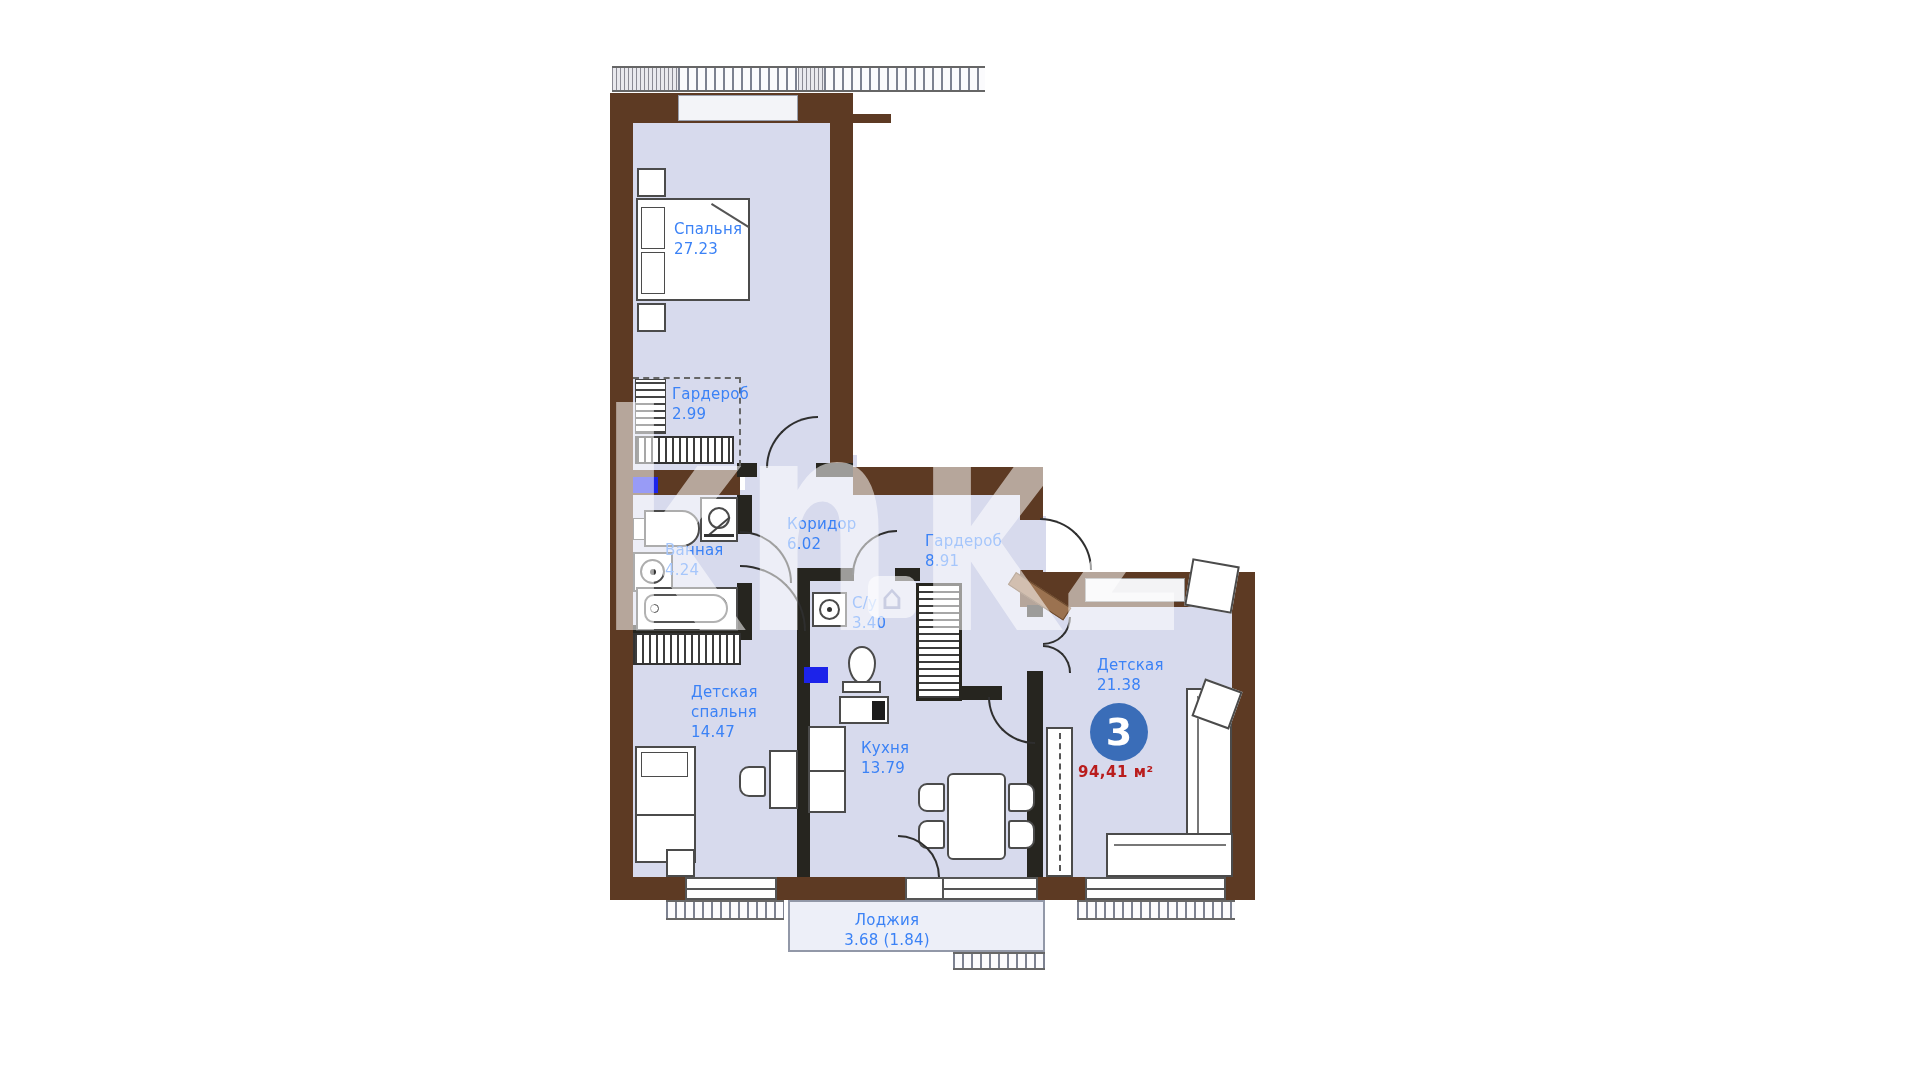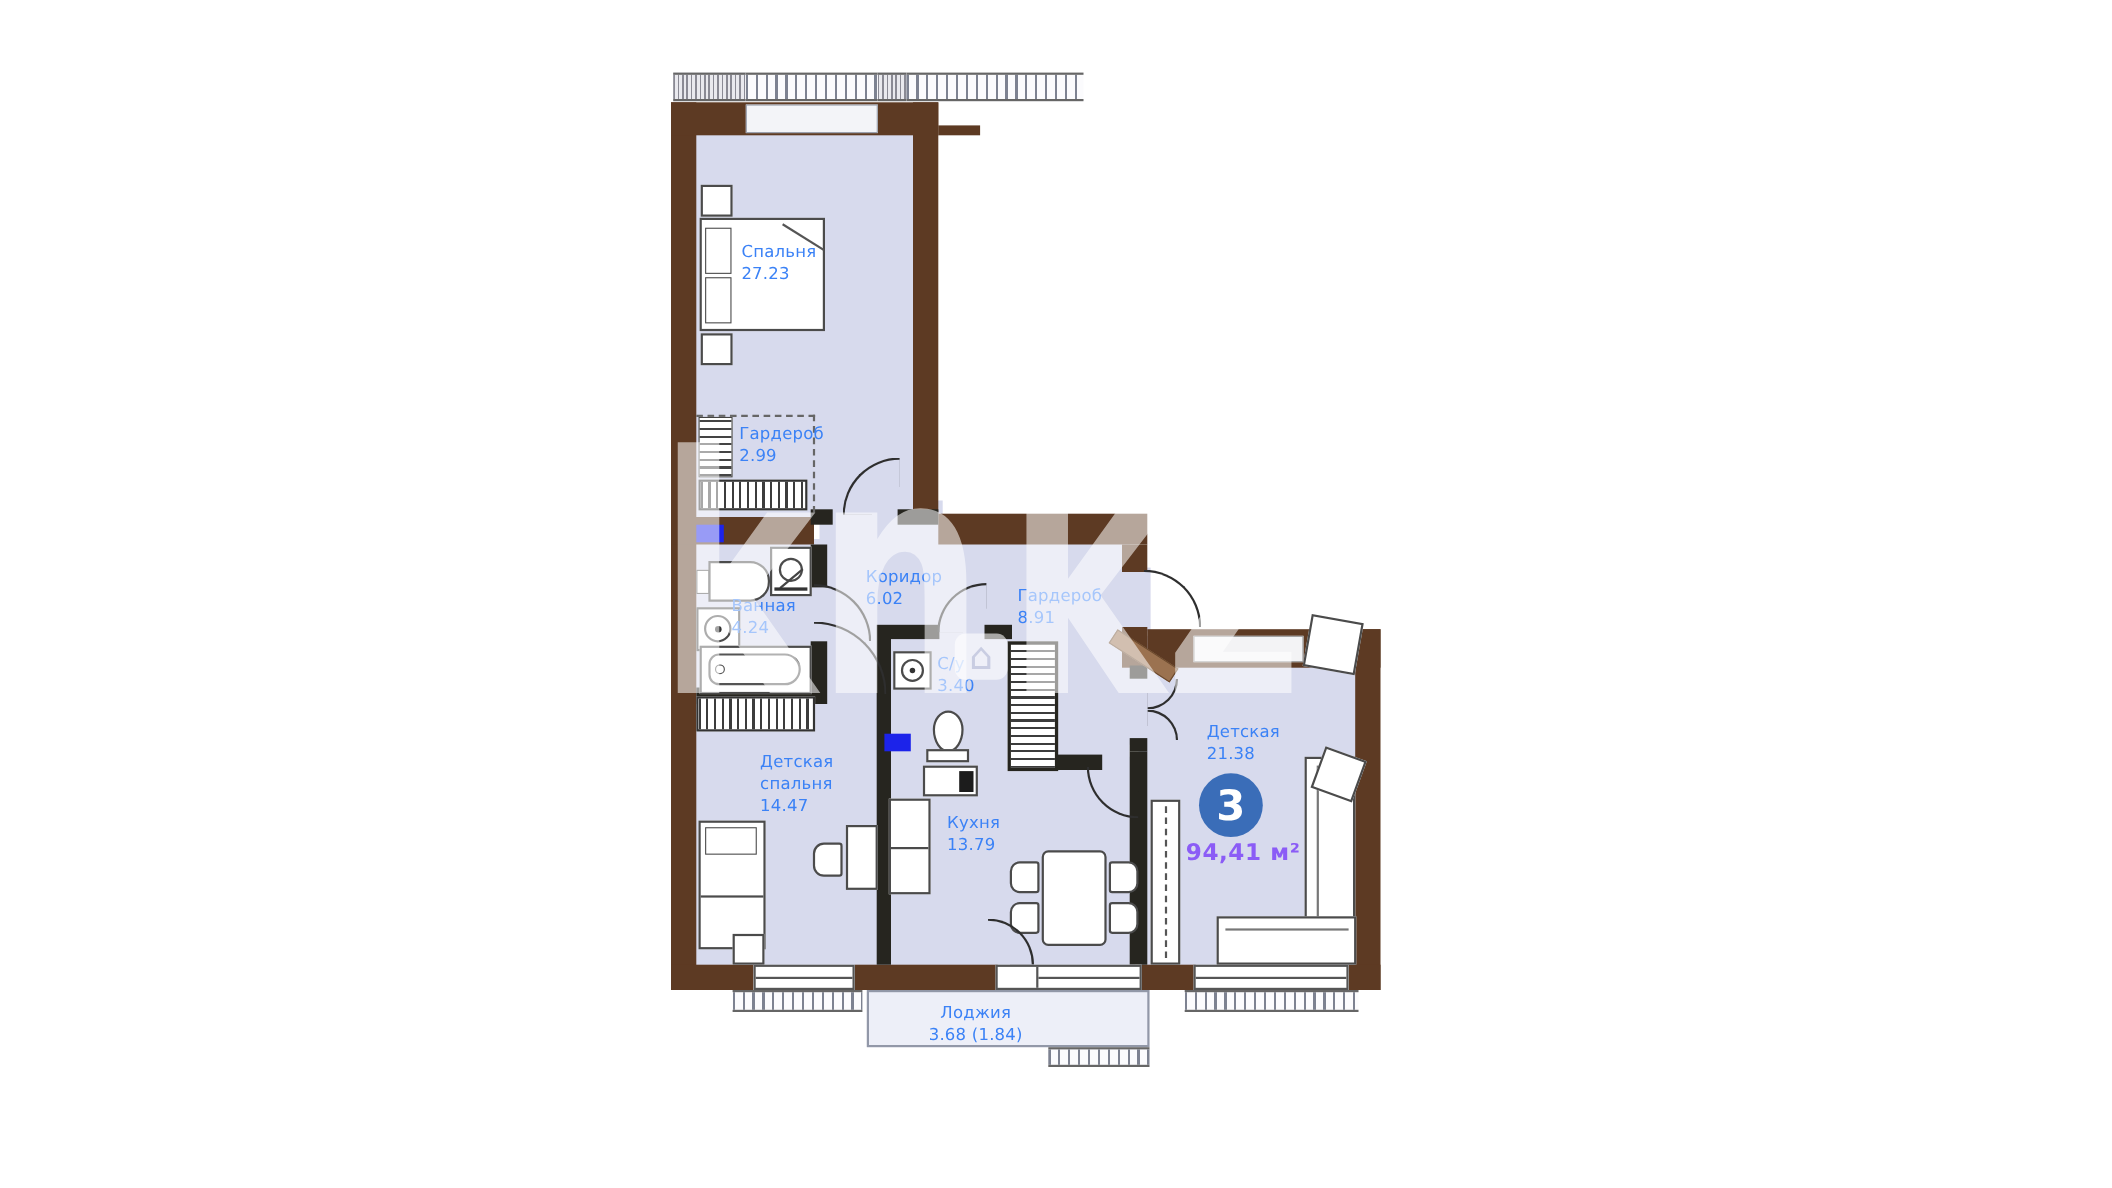--- a/index.html
+++ b/index.html
@@ -27,21 +27,21 @@
   .leaf{position:absolute;background:#9b7250;border:1px solid #6b4a2e;transform-origin:left top;z-index:26;}
   .circle{position:absolute;border:2px solid #4b4b4b;border-radius:50%;box-sizing:border-box;}
   .dot{position:absolute;background:#333;border-radius:50%;}
   .wm-span{position:absolute;font-weight:bold;font-size:300px;line-height:300px;color:rgba(255,255,255,0.55);
            transform:scaleX(0.72);transform-origin:left top;z-index:50;pointer-events:none;}
   .wm-house{position:absolute;background:rgba(255,255,255,0.6);border-radius:10px;z-index:50;
             display:flex;align-items:center;justify-content:center;pointer-events:none;}
   .wm-house span{font-size:34px;color:#c9cde2;line-height:1;}
   .badge{position:absolute;border-radius:50%;background:#3a6db8;color:#fff;font-weight:bold;
          display:flex;align-items:center;justify-content:center;font-size:38px;z-index:60;}
-  .total{position:absolute;color:#8b5cf6;font-weight:bold;font-size:21px;z-index:60;letter-spacing:.5px;}
+  .total{position:absolute;color:#b91c1c;font-weight:bold;font-size:15px;z-index:60;letter-spacing:.5px;}
   .dash-tr{border-top:2px dashed #666;border-right:2px dashed #666;}
   .fold{position:absolute;width:44px;height:2px;background:#555;transform:rotate(32deg);transform-origin:left top;}
   .z10{z-index:10}.z12{z-index:12}.z15{z-index:15}.z16{z-index:16}.z20{z-index:20}.z25{z-index:25}
 </style>
 </head>
 <body>
 
 <div id="canvas">
 
   <div class="abs fill z10" style="left:620px;top:95px;width:215px;height:380px"></div>

